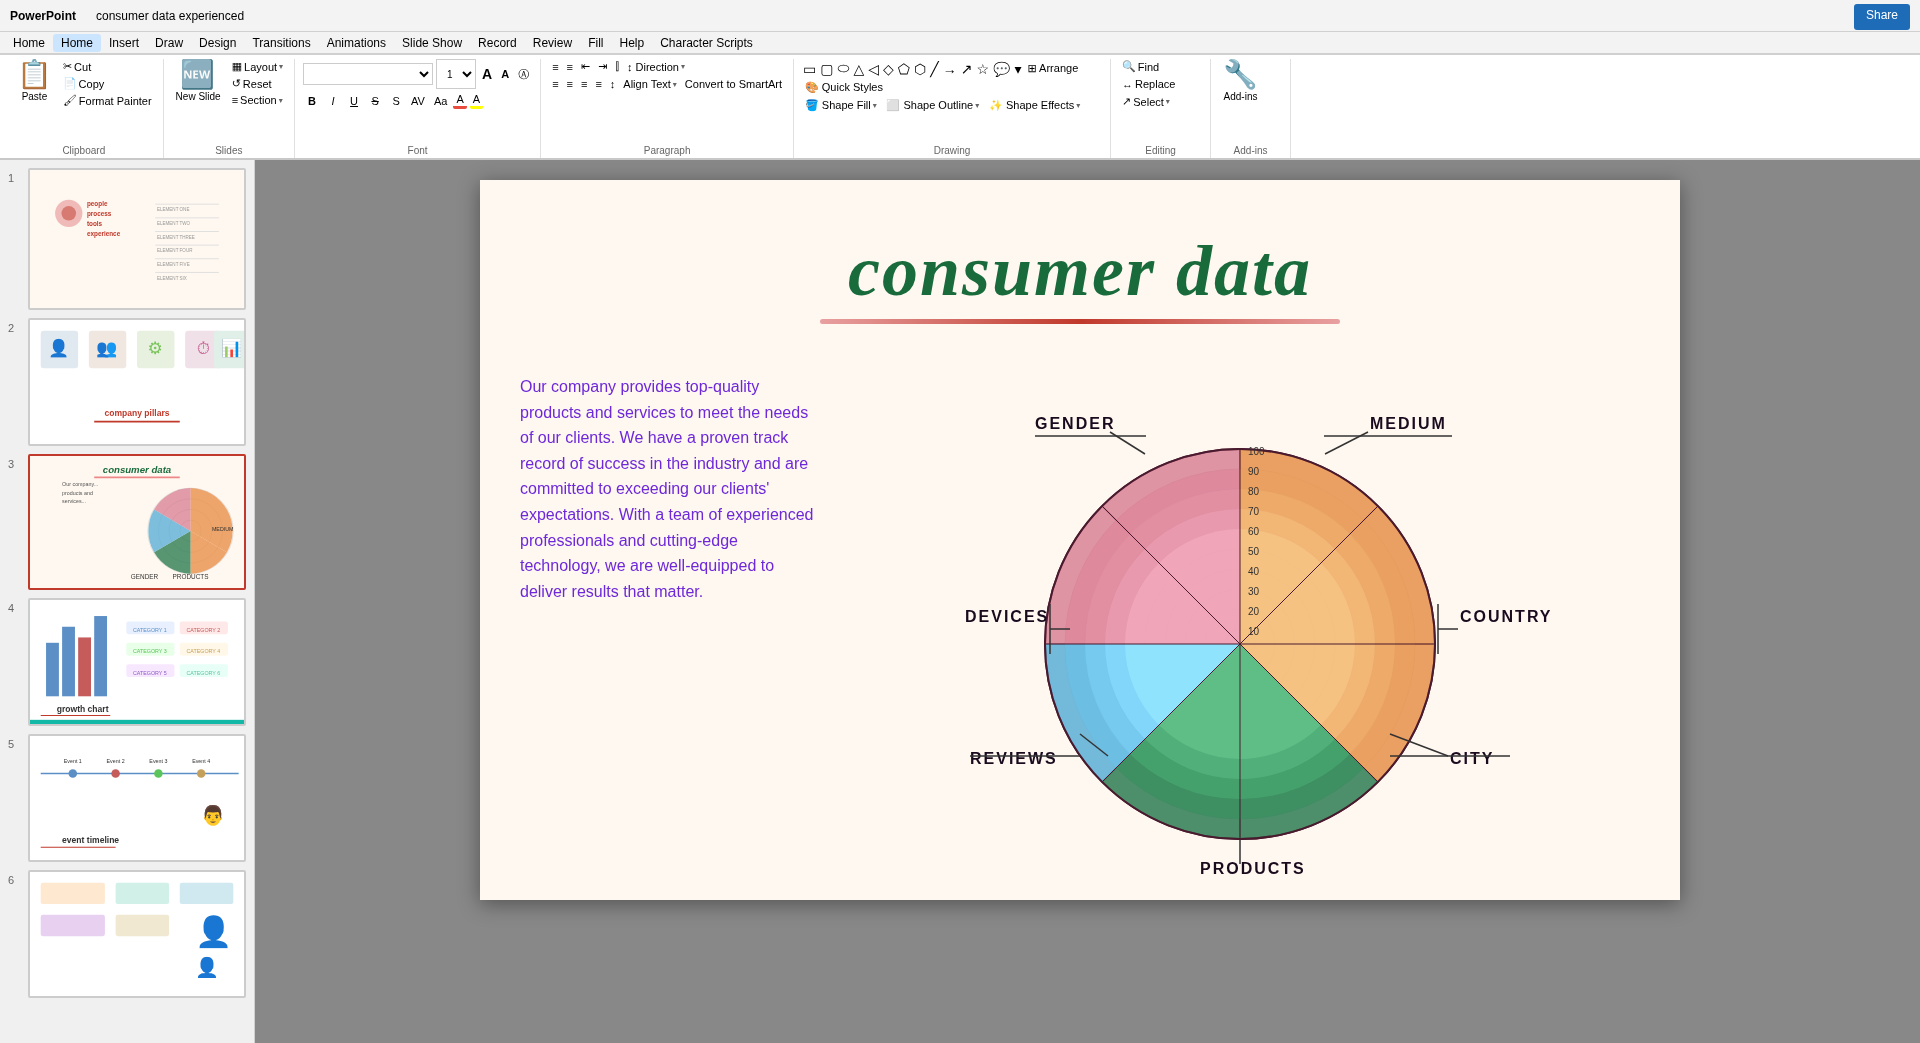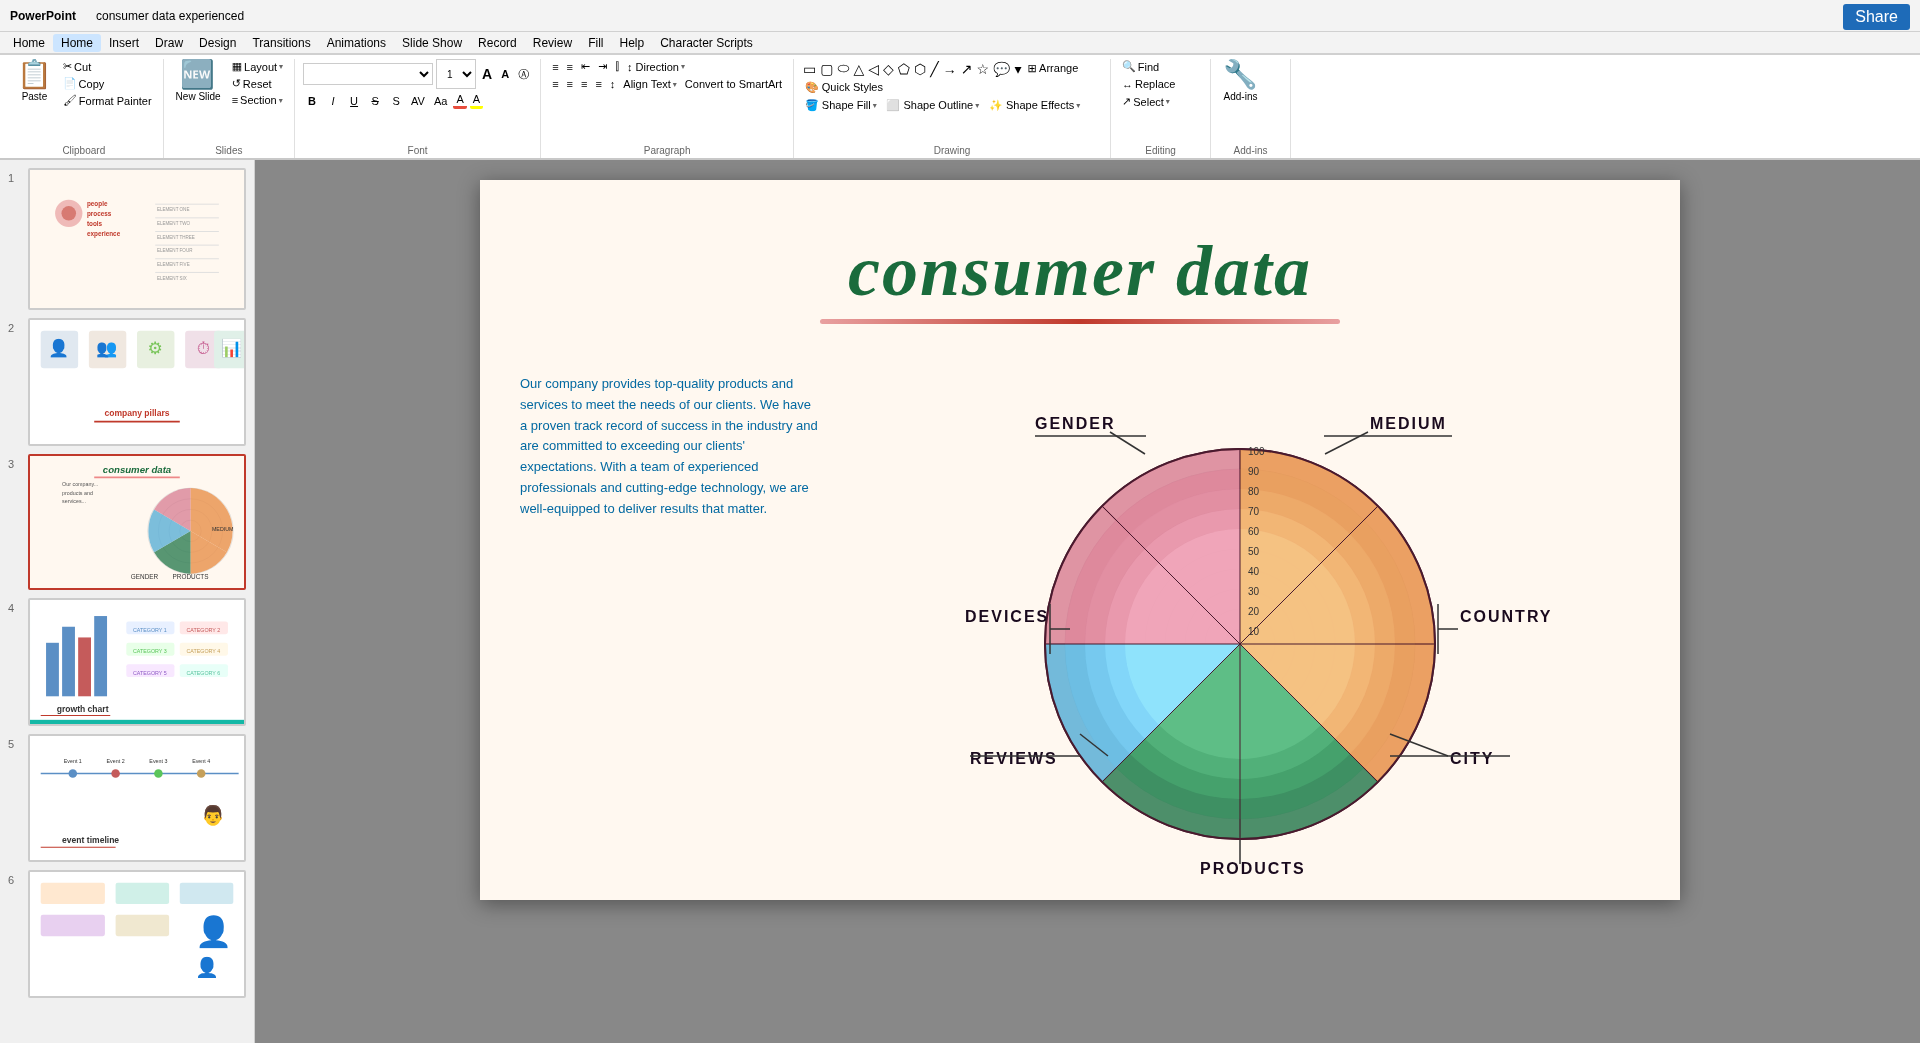--- a/index.html
+++ b/index.html
@@ -92,21 +92,21 @@
     .font-group { min-width: 200px; }
     .paragraph-group { min-width: 160px; }
     .drawing-group { min-width: 250px; }
     .editing-group { min-width: 100px; }
     .addins-group { min-width: 80px; }
     .share-btn {
       background: #1e6bb8;
       color: white;
       padding: 4px 12px;
       border-radius: 3px;
-      font-size: 16px;
+      font-size: 12px;
       cursor: pointer;
       margin-left: auto;
       margin-top: 4px;
       height: 26px;
       align-self: flex-start;
       text-align: right;
     }
 
     
     .main-layout {
@@ -180,22 +180,22 @@
       margin: 6px auto 30px auto;
       border-radius: 3px;
     }
     .slide-body {
       display: flex;
       padding: 20px 40px;
       gap: 40px;
     }
     .slide-text-content {
       flex: 0 0 300px;
-      font-size: 13px;
-      color: #0369a1;
+      font-size: 16px;
+      color: #6d28d9;
       line-height: 1.6;
     }
     .slide-chart-area {
       flex: 1;
       display: flex;
       align-items: center;
       justify-content: center;
       position: relative;
     }
 

